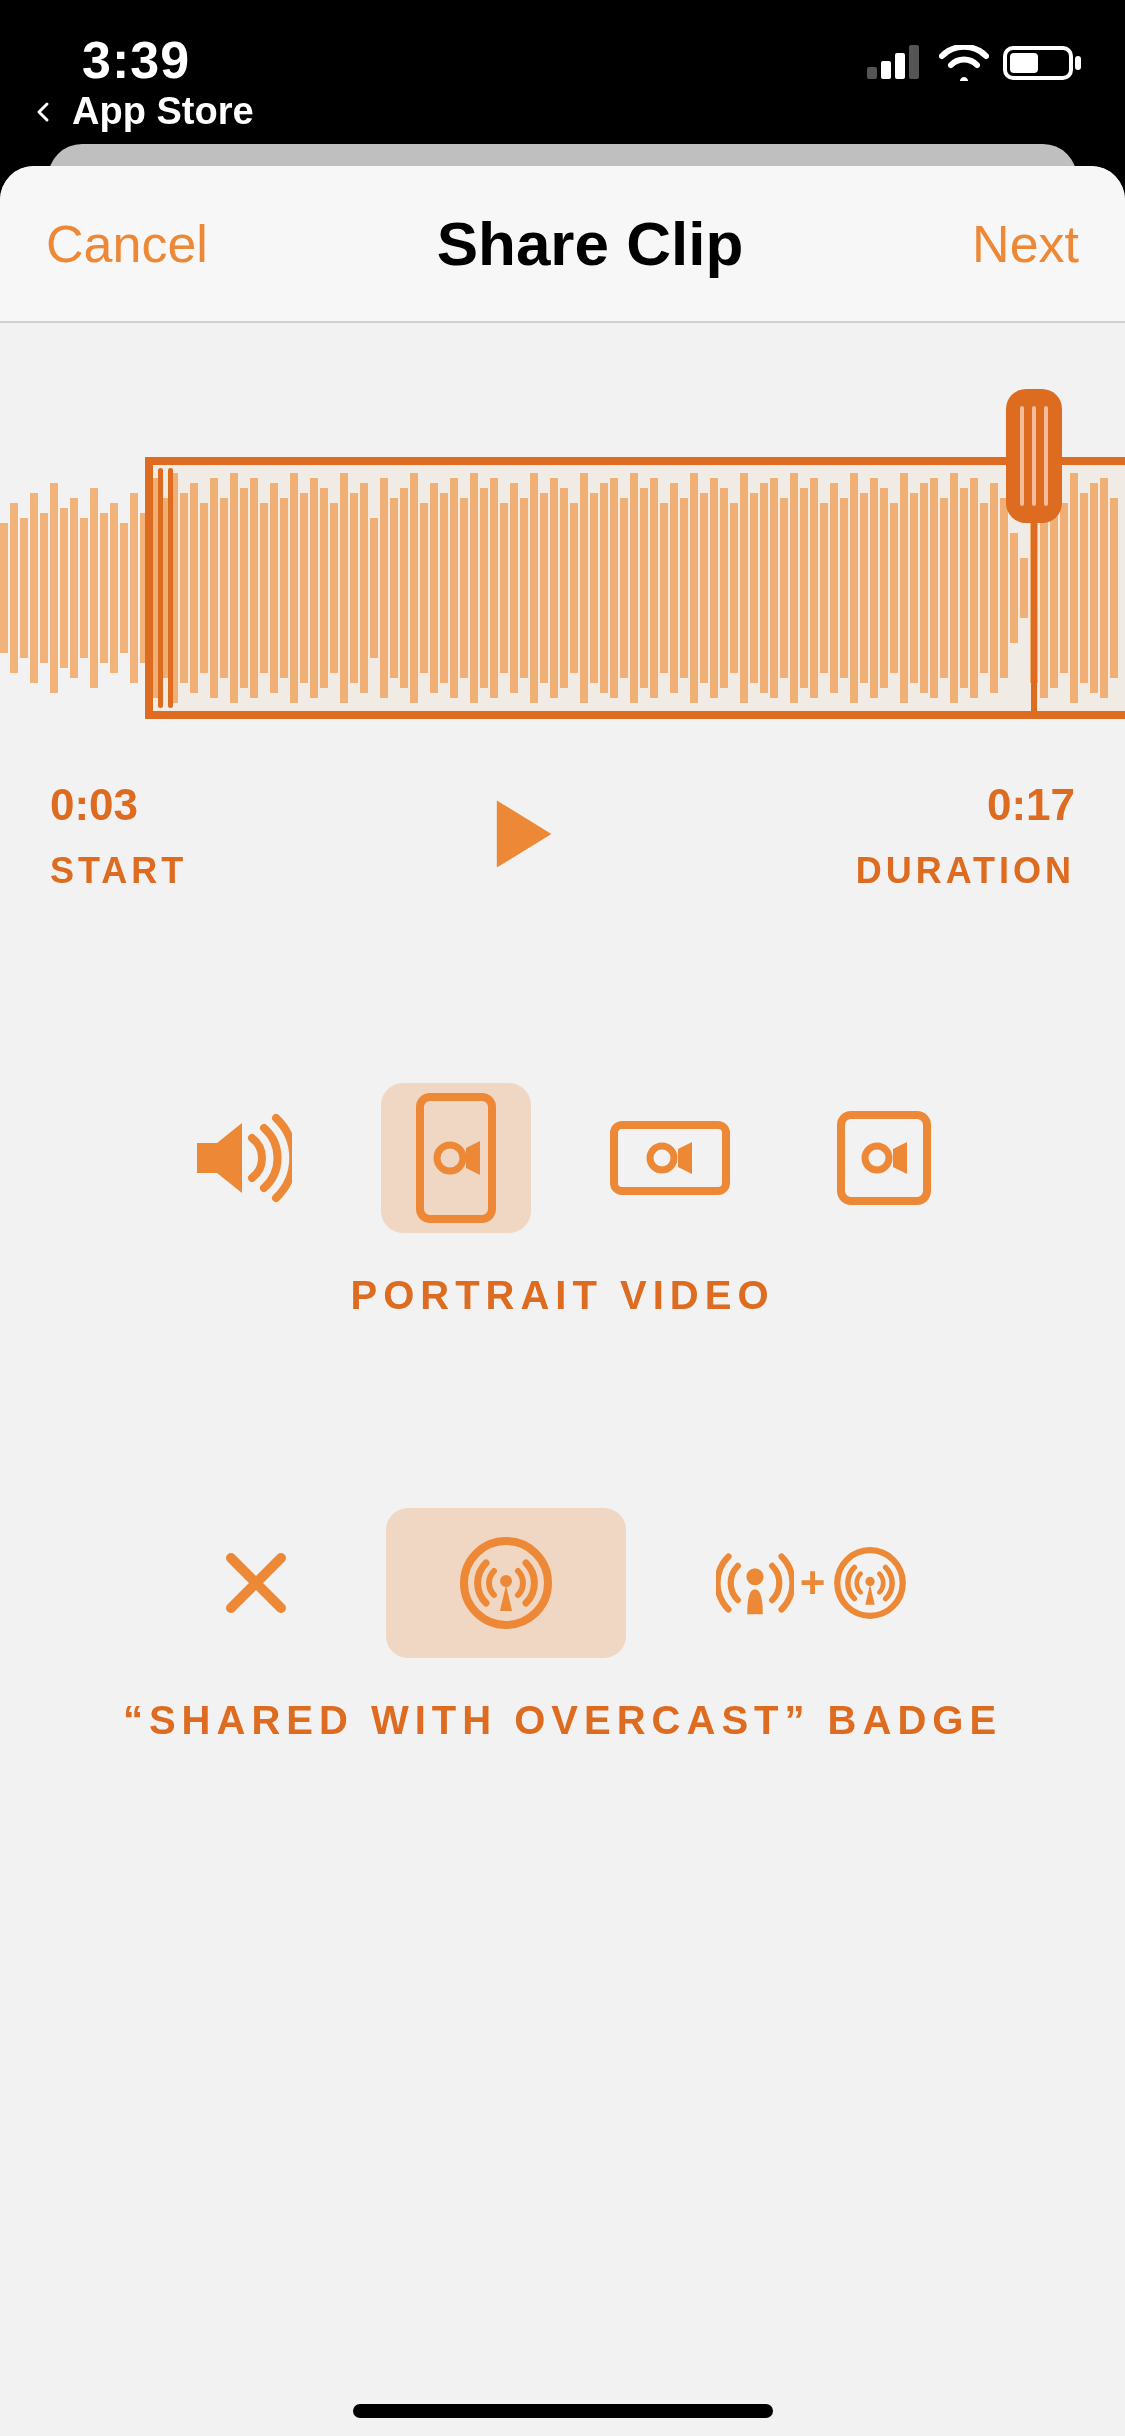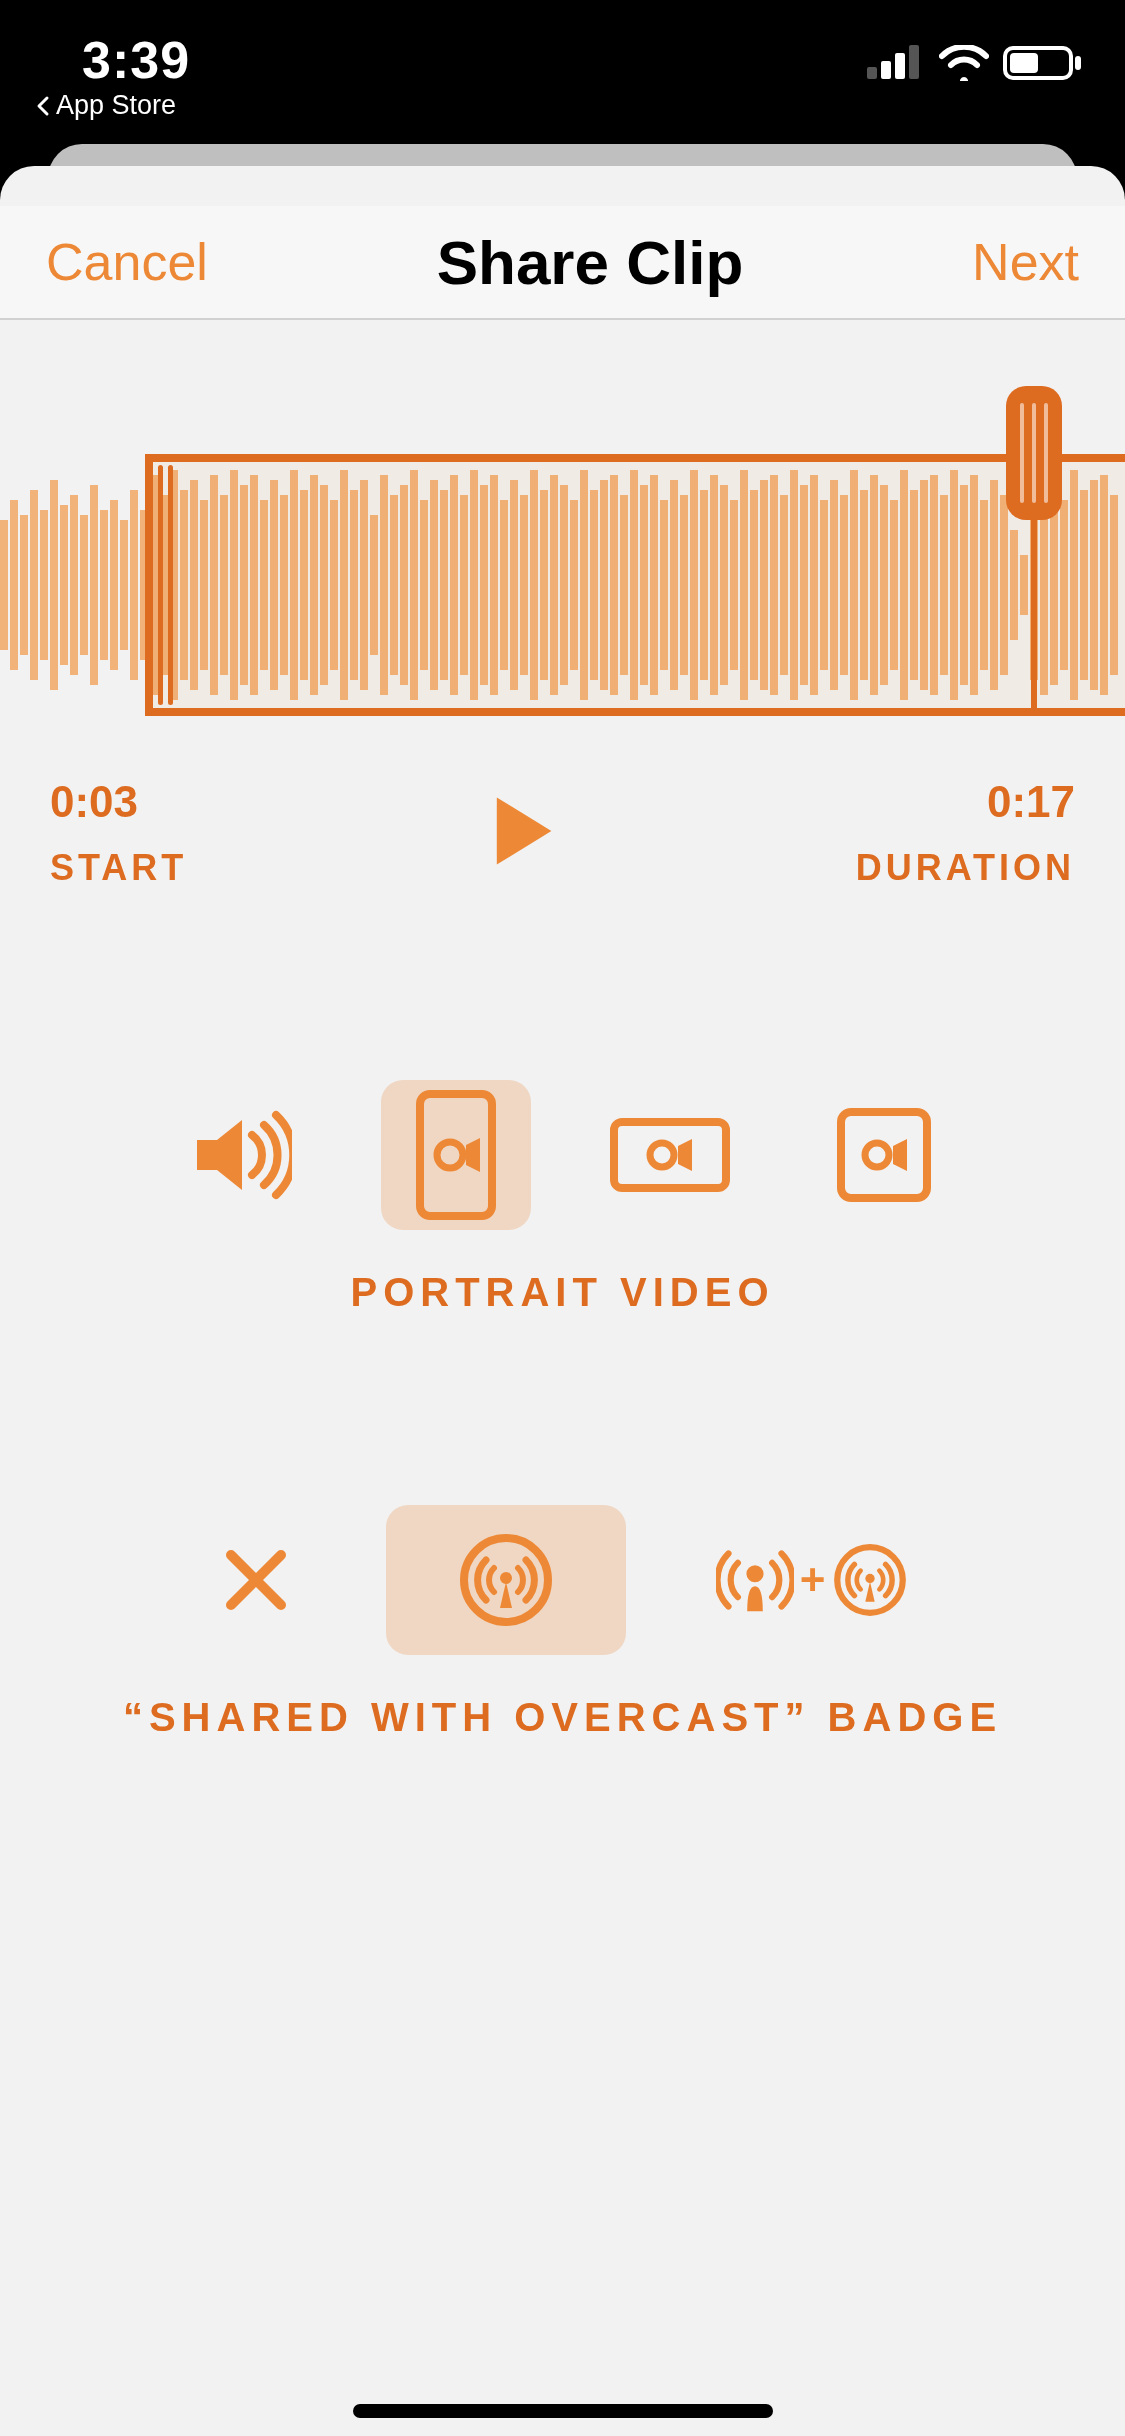--- a/index.html
+++ b/index.html
@@ -29,23 +29,23 @@
   .status-time {
     position: absolute;
     left: 82px; top: 30px;
     font-size: 52px;
     font-weight: 600;
     letter-spacing: 1px;
   }
   .status-back {
     position: absolute;
     left: 32px; top: 90px;
-    font-size: 27px;
-    font-weight: 400;
-    display: flex; align-items: center; gap: 0;
+    font-size: 38px;
+    font-weight: 700;
+    display: flex; align-items: center; gap: 16px;
   }
   .status-back svg { width: 24px; height: 24px; }
   .status-right {
     position: absolute;
     right: 42px; top: 44px;
     display: flex; align-items: center; gap: 14px;
   }
 
   
   .sheet-backdrop {
@@ -57,28 +57,27 @@
   .sheet {
     position: absolute;
     top: 166px; left: 0; right: 0; bottom: 0;
     background: var(--bg);
     border-radius: 34px 34px 0 0;
     overflow: hidden;
   }
 
   
   .navbar {
-    height: 114px;
+    height: 157px;
     background: var(--header-bg);
     border-bottom: 2px solid var(--navbar-border);
     display: flex;
     align-items: center;
     justify-content: space-between;
     padding: 0 46px;
-    margin-top: 40px;
   }
   .nav-btn {
     color: var(--orange);
     font-size: 52px;
     font-weight: 400;
   }
   .nav-title {
     font-size: 62px;
     font-weight: 600;
     color: #000;

